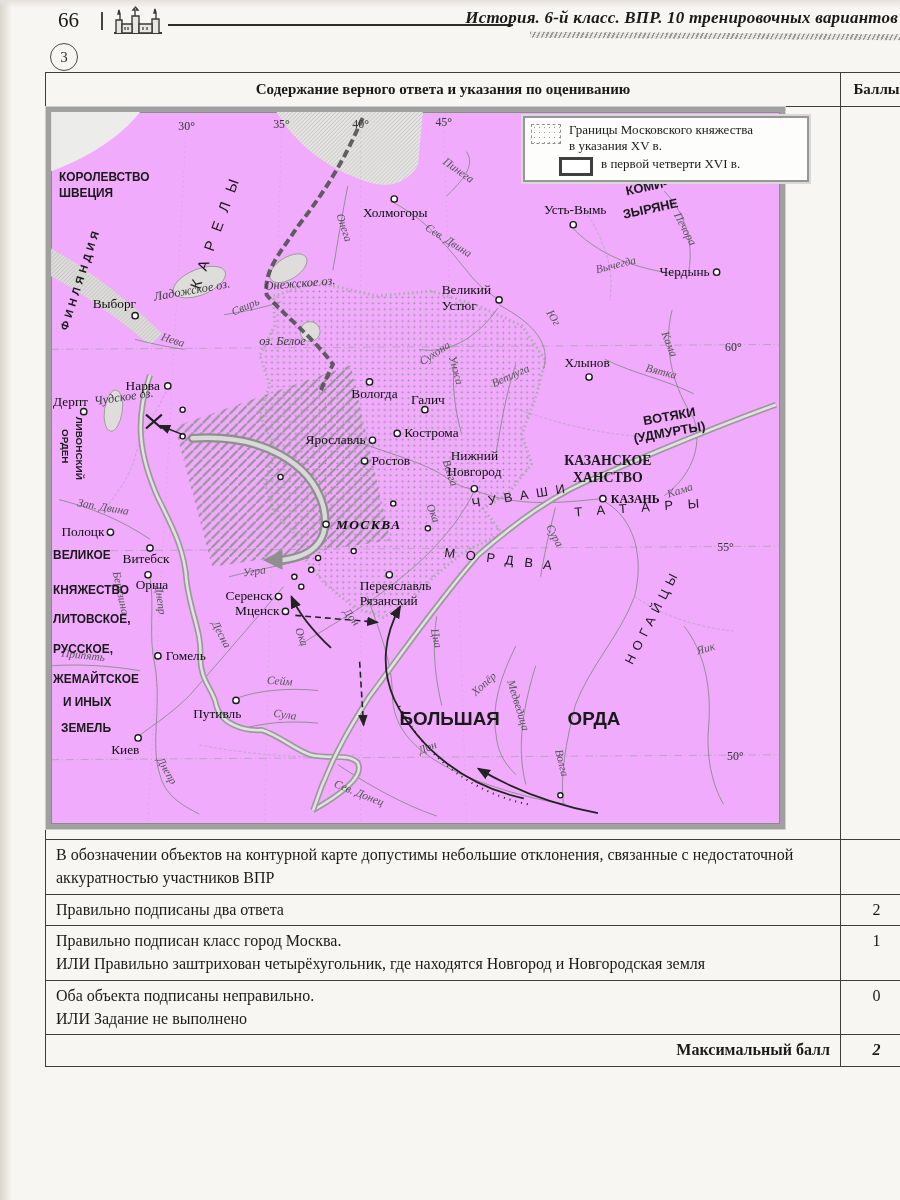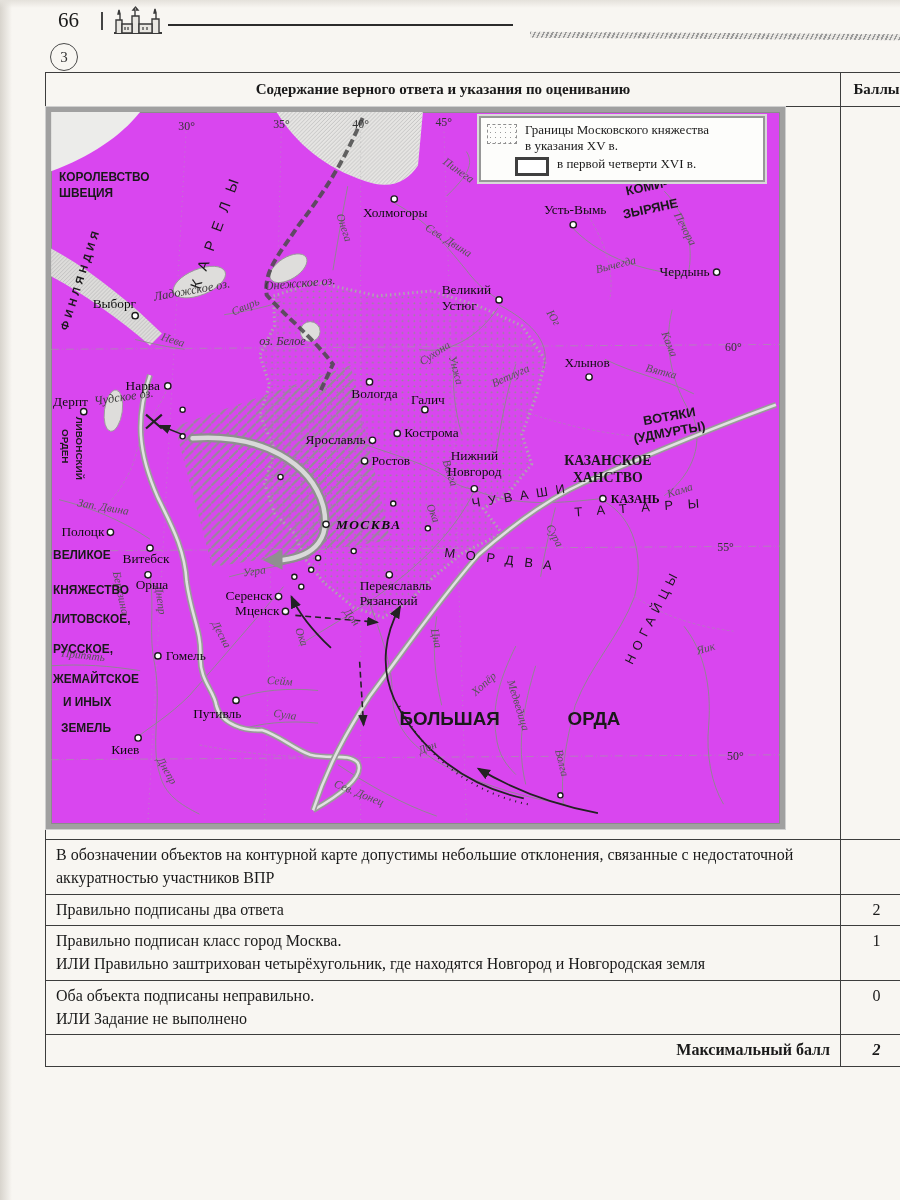--- a/index.html
+++ b/index.html
@@ -37,22 +37,22 @@
   tr.h td{font-weight:bold;text-align:center;font-size:15px;padding:6px 4px;vertical-align:middle;}
   tr.maprow td{height:732px;padding:0;}
   td.mapcell{padding:3px 4px 6px 36px;}
   .pre{white-space:pre-line;}
   tr.f td{vertical-align:middle;}
   .maxlbl{text-align:right;font-weight:bold;padding-right:14px;}
   .maxval{font-style:italic;font-weight:bold;}
 
   
   .mapbox{position:relative;width:729px;height:712px;border:5px solid #a0a0a0;
-    box-shadow:inset 0 0 0 1px #8b8b8b, 0 0 0 1px #cfcfcf;background:#d946ef;}
-  .legend{position:absolute;left:428px;top:4px;width:286px;box-sizing:border-box;
+    box-shadow:inset 0 0 0 1px #8b8b8b, 0 0 0 1px #cfcfcf;background:#f0abfc;}
+  .legend{position:absolute;left:472px;top:4px;width:286px;box-sizing:border-box;
     background:#fdfdfb;border:2px solid #979797;outline:2px solid #d9d9d9;outline-offset:0px;
     padding:4px 6px 4px 6px;font-size:13px;line-height:1.18;}
   .leg-row{display:flex;align-items:flex-start;gap:8px;}
   .leg-sym1{flex:0 0 28px;height:18px;margin-top:2px;border:1.6px dashed #8f8f8f;
     background-image:radial-gradient(#9a9a9a .9px,transparent 1px);background-size:5px 5px;}
   .leg-sym2{flex:0 0 28px;height:13px;margin-top:1px;border:3.6px solid #3f3f3f;background:#fff;}
   .leg-row + .leg-row{margin-top:3px;padding-left:28px;}
 
   svg text{font-family:"Liberation Serif", serif;}
   .coord{font-size:12px;fill:#333;}
@@ -67,20 +67,21 @@
 <div class="hdr">
   <span class="pageno">66</span>
   <span class="hdr-sep"></span>
   <svg class="kremlin" width="52" height="30" viewBox="0 0 52 30">
     <path d="M2,27 L50,27" stroke="#3a3a3a" stroke-width="2"></path>
     <path d="M4,27 L4,14 L10,14 L10,27 M8,14 L8,8 L6,8 L7,4 L8,8 M20,27 L20,10 L27,10 L27,27 M23,10 L23,4 L21,4 L23.5,1 L26,4 L24,4 M40,27 L40,13 L47,13 L47,27 M44,13 L44,7 L42,7 L43,3 L44,7" fill="#e9e7e2" stroke="#3a3a3a" stroke-width="1.4"></path>
     <path d="M10,18 L20,18 L20,27 L10,27 Z M27,18 L40,18 L40,27 L27,27 Z" fill="#e9e7e2" stroke="#3a3a3a" stroke-width="1.4"></path>
     <path d="M13,21 L13,24 M16,21 L16,24 M31,21 L31,24 M35,21 L35,24" stroke="#3a3a3a" stroke-width="1.2"></path>
   </svg>
   <div class="hdr-line"></div>
+  <span class="hdr-title">История. 6-й класс. ВПР. 10 тренировочных вариантов</span>
   <div class="hdr-hatch"></div>
 </div>
 
 <div class="tasknum">
   <span>3</span>
 </div>
 
 <table class="grade">
   <tbody>
       <tr class="h">

